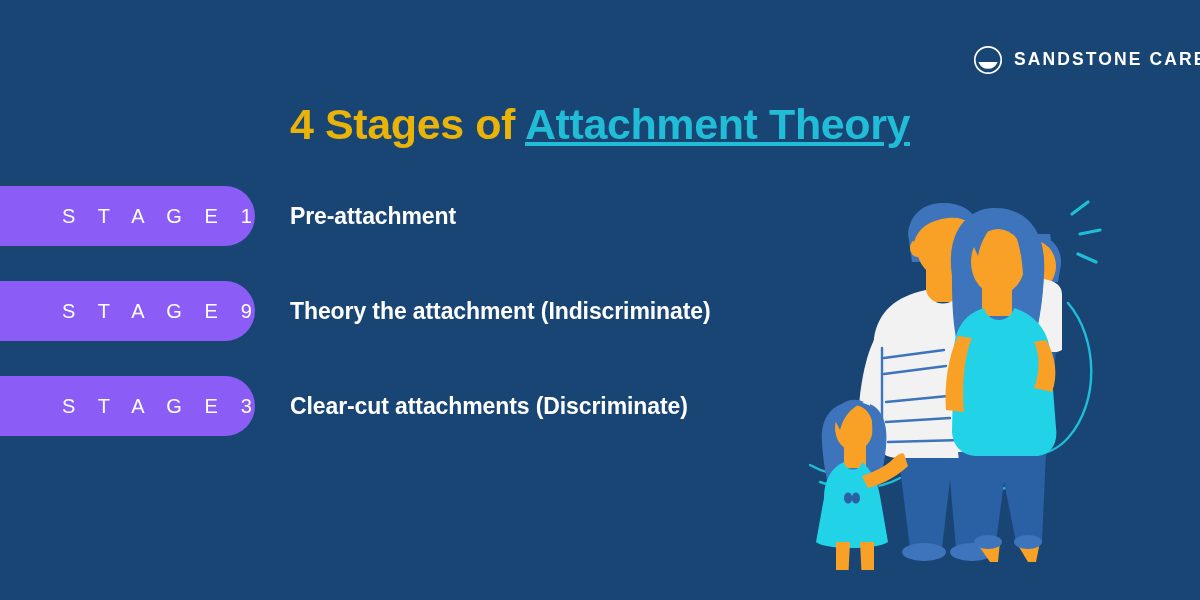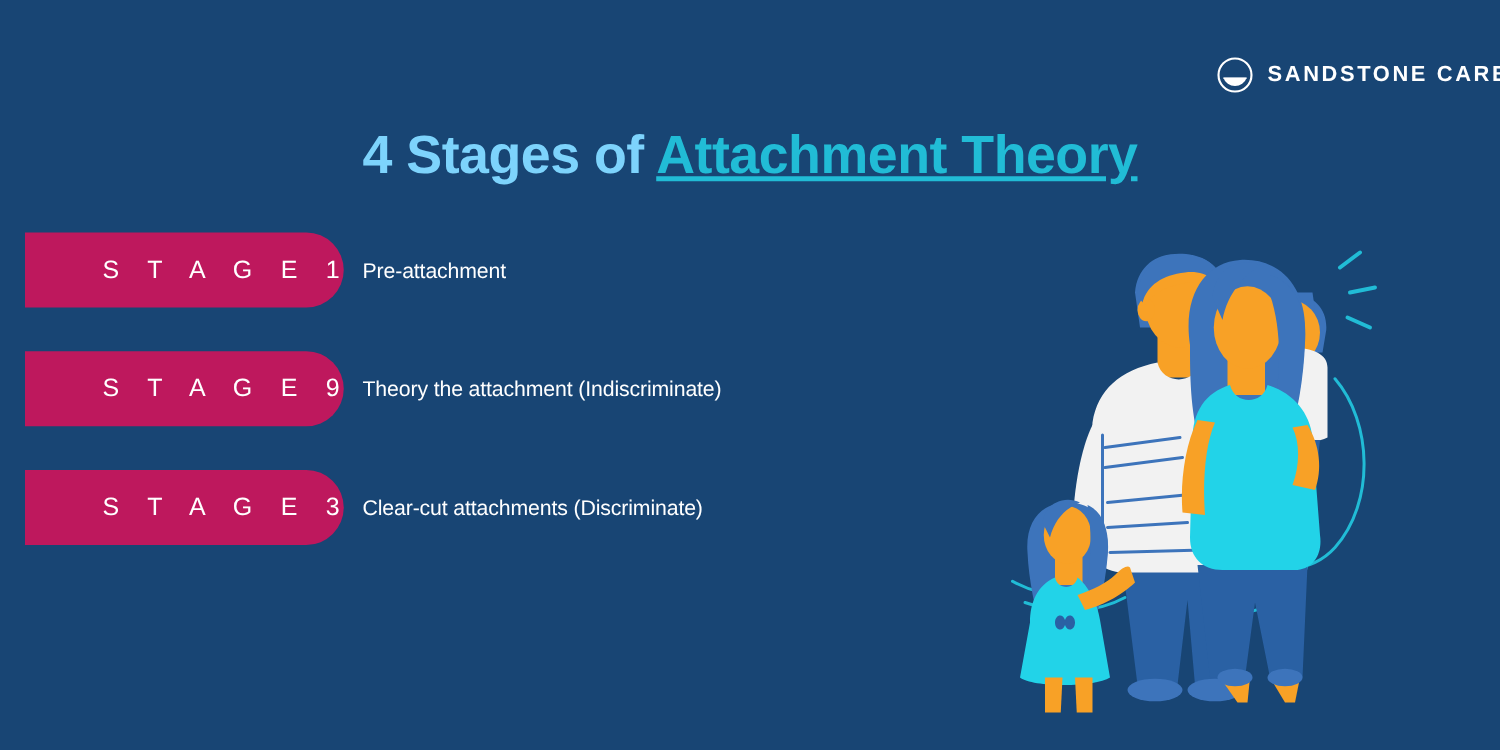--- a/index.html
+++ b/index.html
@@ -52,67 +52,66 @@
     top: 100px;
     left: 0;
     width: 1200px;
     text-align: center;
     font-size: 43px;
     font-weight: bold;
     line-height: 1.15;
     letter-spacing: -0.4px;
     white-space: nowrap;
   }
-  .title-white { color: #7dd3fc; }
+  .title-white { color: #eab308; }
   .title-accent { color: #21bcd6; text-decoration: underline; }
 
   
   #stages {
     position: absolute;
     top: 186px;
     left: 0;
     width: 1200px;
   }
   .stage-row {
     position: relative;
     height: 60px;
     margin-bottom: 35px;
   }
   .stage-pill {
     position: absolute;
     left: 0;
     top: 0;
     width: 255px;
     height: 60px;
-    background: #be185d;
+    background: #8b5cf6;
     border-top-right-radius: 30px;
     border-bottom-right-radius: 30px;
     display: flex;
     align-items: center;
-    margin-left: 20px;
   }
   .stage-pill-label {
     color: #ffffff;
     font-size: 20px;
     font-weight: 400;
     letter-spacing: 8.6px;
     padding-left: 62px;
     line-height: 1;
     white-space: nowrap;
   }
   .stage-desc {
     position: absolute;
     left: 290px;
     top: 0;
     height: 60px;
     display: flex;
     align-items: center;
     color: #ffffff;
-    font-size: 17px;
-    font-weight: normal;
+    font-size: 23px;
+    font-weight: bold;
     letter-spacing: -0.1px;
     line-height: 1;
     white-space: nowrap;
   }
 
   
   #illustration {
     position: absolute;
     left: 800px;
     top: 190px;

